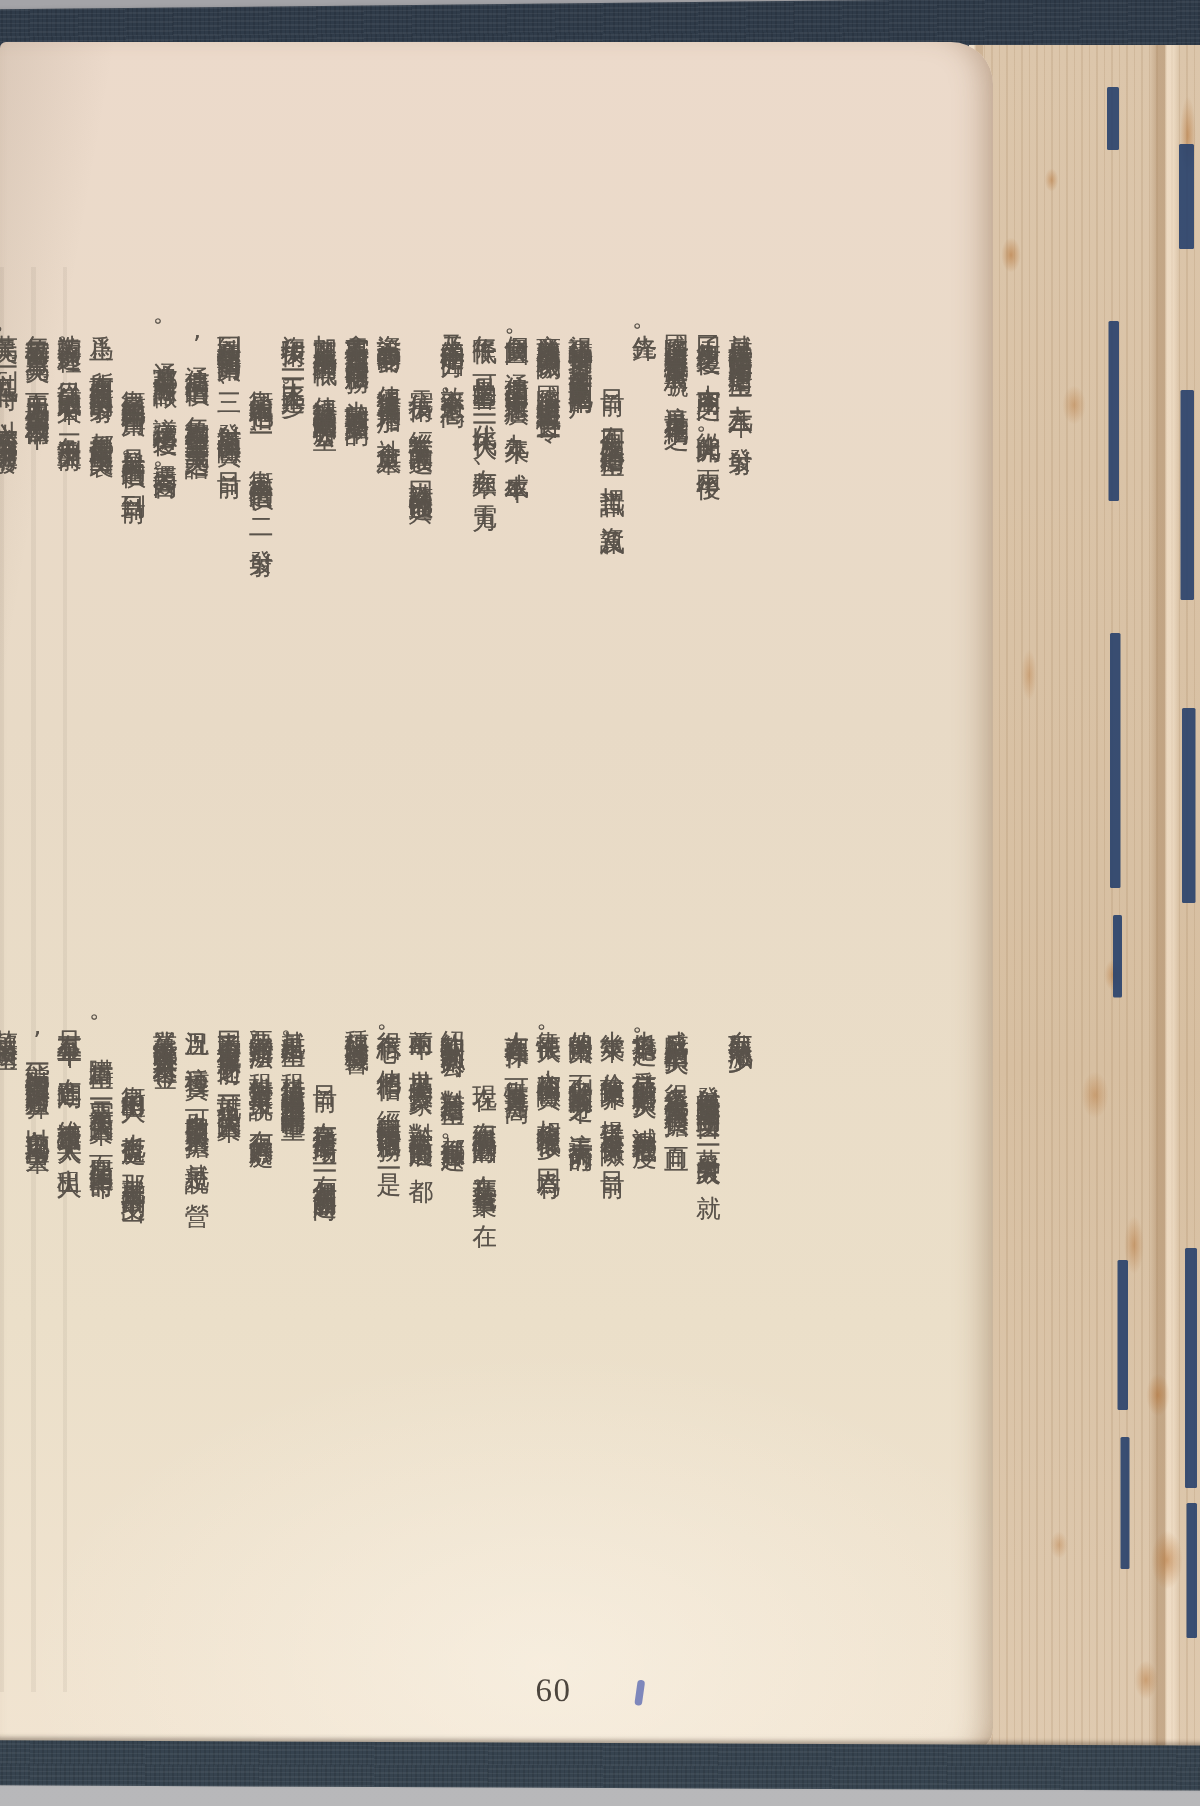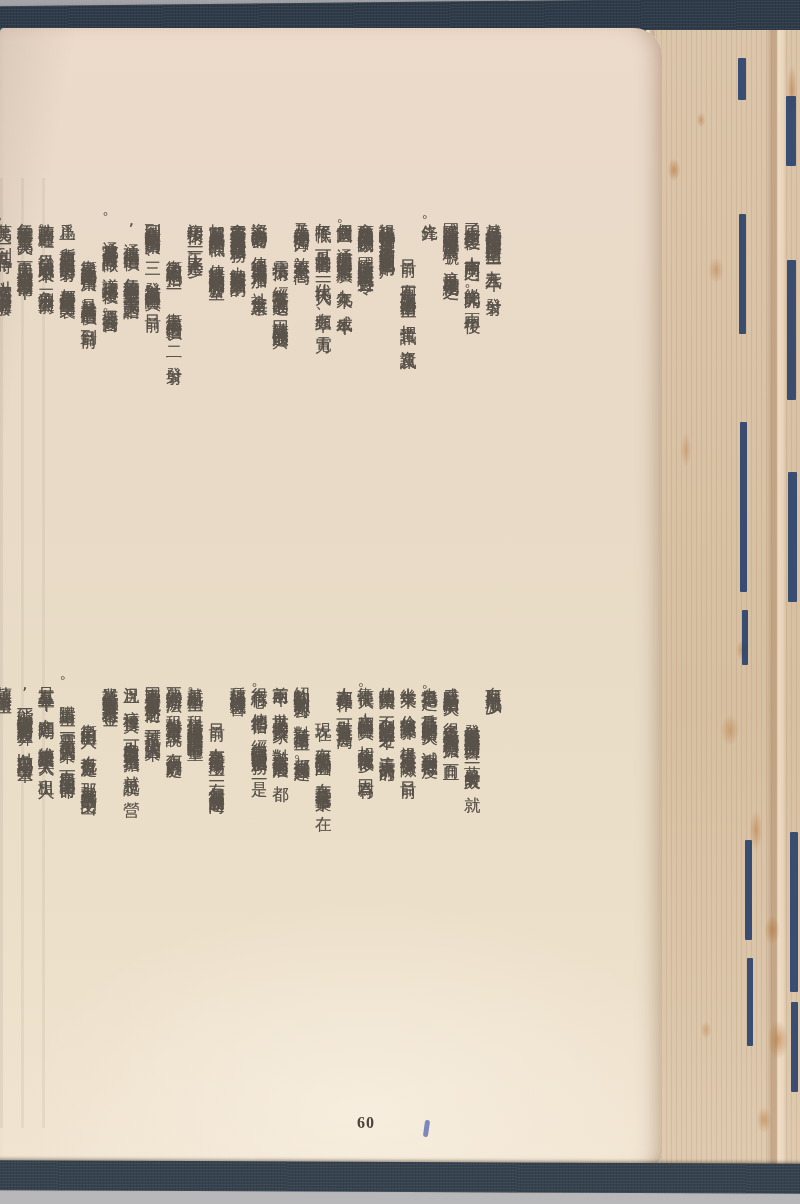--- a/index.html
+++ b/index.html
@@ -77,23 +77,22 @@
     font-size:16.5px;letter-spacing:1.8px;
     color:var(--ink,#5a534b);
     text-shadow:0 0 .4px rgba(90,83,75,.6);
   }
   .vtext-top{top:182px;}
   .vtext-bottom{top:646px;}
   .vtext .col{line-height:21.3px;height:100%;}
 
   .page-number{
     position:absolute;left:357px;top:1086px;
-    font-family:"Liberation Serif",serif;font-size:16px;letter-spacing:1px;
+    font-family:"Liberation Serif",serif;font-size:22px;letter-spacing:1px;
     color:var(--page-number-ink,#4c453d);
-    font-weight:bold;
   }
   .ink-mark{
     position:absolute;left:424px;top:1092px;width:5px;height:17px;border-radius:3px;
     background:var(--ink-dot-blue,#5666b0);opacity:.75;transform:rotate(8deg);
   }
 </style>
 </head>
 <body>
 
 <div class="scene">

